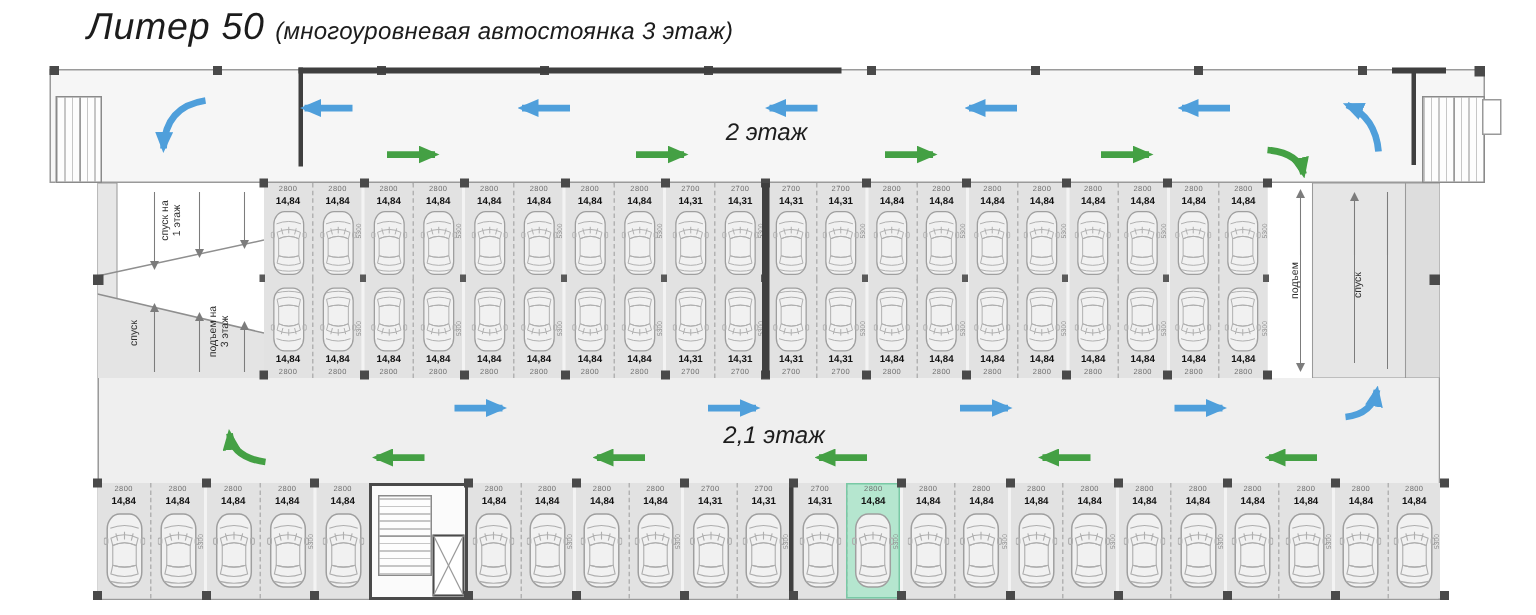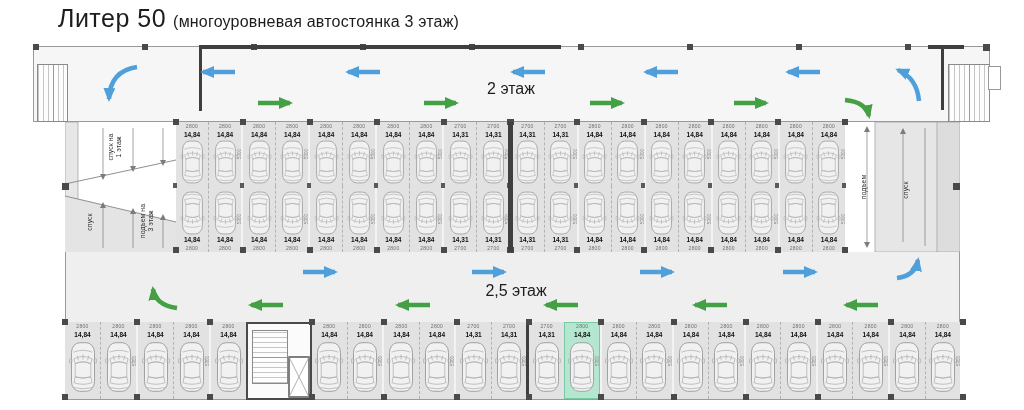--- a/index.html
+++ b/index.html
@@ -1,19 +1,19 @@
 <!DOCTYPE html>
 <html style="--arrow-blue: #4f9fdb; --arrow-green: #44a044; --highlight: #b5e6cf; --highlight-border: #79c9a5; --pillar: #4a4a4a; --wall: #3f3f3f;"><head>
 <meta charset="utf-8">
 <style>
   html,body{margin:0;padding:0;background:#fff;}
   #page{position:relative;width:1024px;height:410px;background:#fff;overflow:hidden;
         font-family:"Liberation Sans", sans-serif;}
   
-  .title{position:absolute;left:58px;top:4px;display:flex;align-items:baseline;gap:7px;color:#1c1c1c;}
+  .title{position:absolute;left:58px;top:4px;display:flex;align-items:baseline;gap:7px;color:#1c1c1c;font-style:italic;}
   .title .main{font-size:25px;font-weight:400;letter-spacing:0.5px;}
   .title .sub{font-size:16px;font-weight:400;letter-spacing:0.2px;}
   
   .corridorTop{position:absolute;left:33px;top:46px;width:957px;height:76px;background:#f6f6f6;border:1px solid #9a9a9a;box-sizing:border-box;}
   .bodyBox{position:absolute;left:65px;top:122px;width:895px;height:278px;background:#ededed;border:1px solid #9a9a9a;box-sizing:border-box;}
   .midCorridor{position:absolute;left:66px;top:252px;width:893px;height:70px;background:#efefef;}
   
   .twall{position:absolute;background:var(--wall,#3f3f3f);}
   
   .pstrip{position:absolute;height:6px;background:repeating-linear-gradient(90deg,var(--pillar,#4a4a4a) 0 6px,transparent 6px var(--pp,66.9px));}
@@ -37,21 +37,21 @@
   .dim{font-size:5px;line-height:8px;height:8px;color:#6e6e6e;letter-spacing:0.3px;}
   .area{font-size:6.5px;line-height:9px;height:9px;font-weight:bold;color:#101010;}
   .car{width:25px;height:44px;margin-top:1px;flex:none;}
   .rowB .car{width:28px;height:54px;}
   .row-flip .car{transform:scaleY(-1);}
   .sidedim{display:none;position:absolute;right:-3px;top:50%;transform:translateY(-50%) rotate(-90deg);font-size:4.5px;color:#8a8a8a;}
   .stall:nth-of-type(even) .sidedim{display:block;}
   .carbody{fill:#f1f1f1;stroke:#9f9f9f;stroke-width:1.2;}
   .carline{fill:none;stroke:#aeaeae;stroke-width:0.9;}
   
-  .floorlabel{position:absolute;transform:translate(-50%,-50%);font-size:16px;color:#1d1d1d;white-space:nowrap;}
+  .floorlabel{position:absolute;transform:translate(-50%,-50%);font-size:16px;color:#1d1d1d;white-space:nowrap;font-style:italic;}
   .rlabel{position:absolute;transform:translate(-50%,-50%) rotate(-90deg);font-size:7px;color:#2e2e2e;white-space:pre-line;text-align:center;line-height:8px;}
   
   .arrowsvg{position:absolute;overflow:visible;}
   .ab{stroke:var(--arrow-blue,#4f9fdb);stroke-width:4.5;fill:none;}
   .ag{stroke:var(--arrow-green,#44a044);stroke-width:4.5;fill:none;}
   .fb{fill:var(--arrow-blue,#4f9fdb);} .fg{fill:var(--arrow-green,#44a044);}
   .ramp{position:absolute;}
   .rampline{stroke:#8f8f8f;stroke-width:1;fill:none;}
   .dimline{stroke:#7c7c7c;stroke-width:0.7;fill:none;}
   .dimhead{fill:#7c7c7c;}
@@ -765,15 +765,15 @@
     <path d="M605,20 L637,20" class="ab" marker-end="url(#mb)"></path>
     <path d="M748,20 L780,20" class="ab" marker-end="url(#mb)"></path>
     <path d="M862,26 Q880,24 883,8" class="ab" marker-end="url(#mb)"></path>
     <path d="M248,53 L216,53" class="ag" marker-end="url(#mg)"></path>
     <path d="M395,53 L363,53" class="ag" marker-end="url(#mg)"></path>
     <path d="M543,53 L511,53" class="ag" marker-end="url(#mg)"></path>
     <path d="M692,53 L660,53" class="ag" marker-end="url(#mg)"></path>
     <path d="M843,53 L811,53" class="ag" marker-end="url(#mg)"></path>
     <path d="M142,56 Q120,53 118,37" class="ag" marker-end="url(#mg)"></path>
   </svg>
-  <div class="floorlabel" style="left:516px;top:291px;">2,5 этаж</div>
+  <div class="floorlabel" style="left:516px;top:291px;">2,1 этаж</div>
 
 </div>
 
 </body></html>

